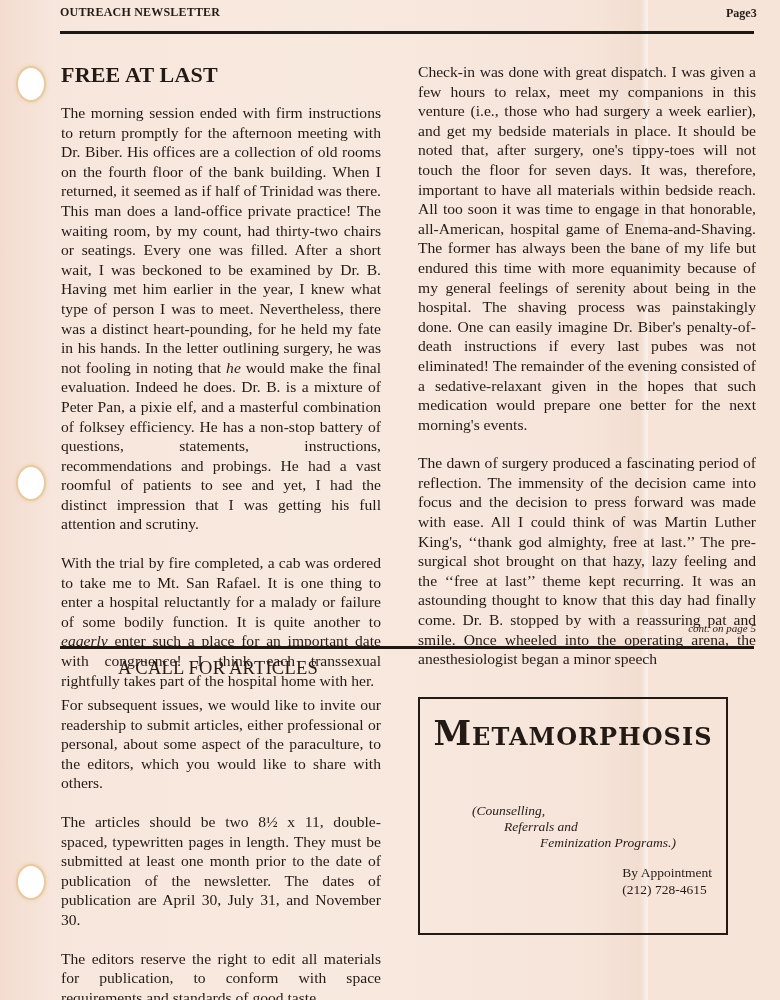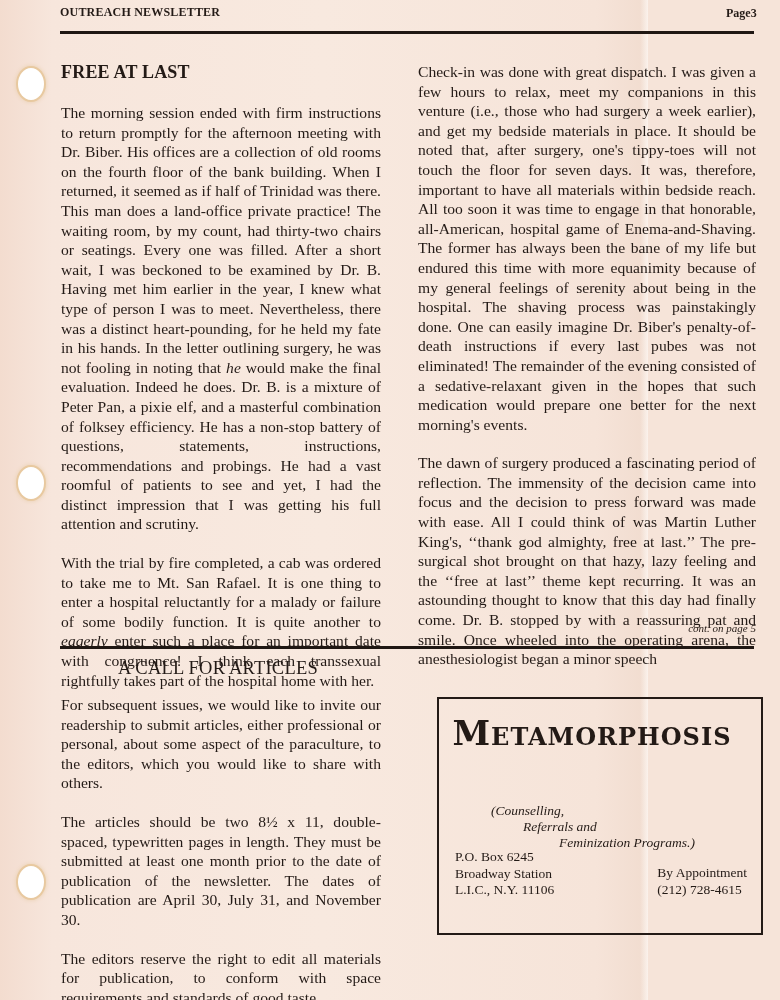--- a/index.html
+++ b/index.html
@@ -31,27 +31,26 @@
     position: absolute; left: 726px; top: 6px;
     font-size: 12px; font-weight: bold;
   }
   .rule {
     position: absolute; left: 60px; width: 694px; height: 3px; background: #1f1713;
   }
   .col { position: absolute; font-size: 15.6px; line-height: 19.6px; text-align: justify; }
   .col p { margin: 0 0 19px 0; }
   .col-left { left: 61px; width: 320px; }
   .col-right { left: 418px; width: 338px; }
-  .title-free { position: absolute; left: 61px; top: 62px; font-size: 18px; font-weight: bold; letter-spacing: 0.2px; }
+  .title-free { position: absolute; left: 61px; top: 62px; font-size: 22px; font-weight: bold; letter-spacing: 0.2px; }
   .cont { position: absolute; left: 600px; top: 622px; width: 156px; text-align: right; font-size: 11px; font-style: italic; }
   .title-call { position: absolute; left: 118px; top: 658px; font-size: 18.5px; letter-spacing: 0.2px; }
   .ad-box {
-    position: absolute; left: 437px; top: 697px; width: 306px; height: 234px;
+    position: absolute; left: 418px; top: 697px; width: 306px; height: 234px;
     border: 2px solid #231a16;
-    padding-left: 16px;
   }
   .ad-title {
     position: absolute; left: 0; top: 14px; width: 306px; text-align: center;
     font-family: "DejaVu Serif", serif; font-size: 34px; font-weight: bold;
     letter-spacing: 1px; font-variant: small-caps;
   }
   .ad-tag { position: absolute; font-style: italic; font-size: 13.5px; margin-top: 22px; }
   .ad-addr { position: absolute; left: 16px; top: 150px; font-size: 13.5px; line-height: 16.5px; }
   .ad-appt { position: absolute; right: 14px; top: 166px; font-size: 13.5px; line-height: 16.5px; text-align: left; }
   em { font-style: italic; }
@@ -92,23 +91,18 @@
     <p>For subsequent issues, we would like to invite our readership to submit articles, either professional or personal, about some aspect of the paraculture, to the editors, which you would like to share with others.</p>
     <p>The articles should be two 8½ x 11, double-spaced, typewritten pages in length. They must be submitted at least one month prior to the date of publication of the newsletter. The dates of publication are April 30, July 31, and November 30.</p>
     <p>The editors reserve the right to edit all materials for publication, to conform with space requirements and standards of good taste.</p>
   </div>
 
   <div class="ad-box">
     <div class="ad-title">Metamorphosis</div>
     <div class="ad-tag" style="left:52px; top:82px;">(Counselling,</div>
     <div class="ad-tag" style="left:84px; top:98px;">Referrals and</div>
     <div class="ad-tag" style="left:120px; top:114px;">Feminization Programs.)</div>
-    <div class="ad-addr">
-      <div>P.O. Box 6245</div>
-      <div>Broadway Station</div>
-      <div>L.I.C., N.Y. 11106</div>
-    </div>
     <div class="ad-appt">
       <div>By Appointment</div>
       <div>(212) 728-4615</div>
     </div>
   </div>
 </div>
 
 </body></html>

